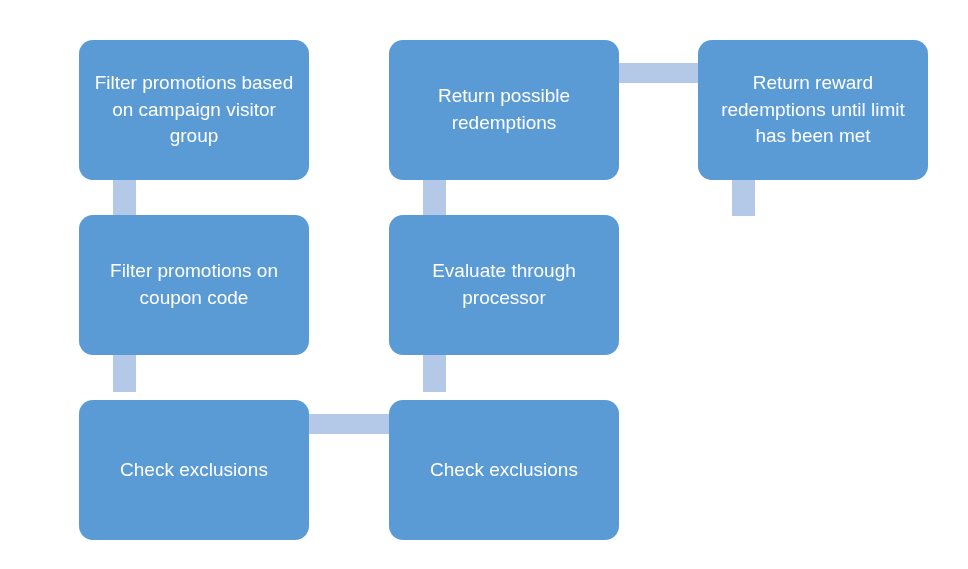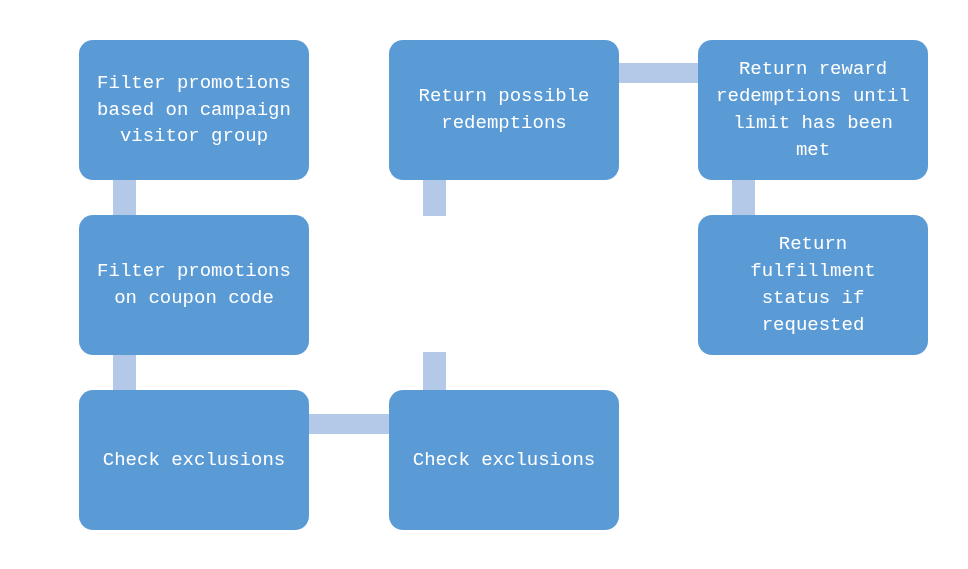--- a/index.html
+++ b/index.html
@@ -5,21 +5,21 @@
   html, body {
     margin: 0;
     padding: 0;
     background: #ffffff;
   }
   .canvas {
     position: relative;
     width: 968px;
     height: 569px;
     background: var(--bg, #ffffff);
-    font-family: Liberation Mono, monospace;
+    font-family: Liberation Sans, sans-serif;
     overflow: hidden;
   }
   .node {
     position: absolute;
     width: 230px;
     height: 140px;
     box-sizing: border-box;
     background: var(--node-fill, #5b9bd5);
     color: var(--node-text, #ffffff);
     border-radius: 14px;
@@ -32,21 +32,21 @@
     padding: 6px 14px;
     z-index: 2;
   }
   .connector {
     position: absolute;
     background: var(--connector, #b4c8e8);
     z-index: 1;
   }
   
   .c1 { left: 79px; }  .c2 { left: 389px; }  .c3 { left: 698px; }
-  .r1 { top: 40px; }   .r2 { top: 215px; justify-content: flex-end; }   .r3 { top: 390px; }
+  .r1 { top: 40px; }   .r2 { top: 215px; justify-content: flex-end; }   .r3 { top: 400px; }
   
   .v.col1 { left: 113px; } .v.col2 { left: 423px; } .v.col3 { left: 732px; }
   .v { width: 23px; height: 40px; }
   .v.g1 { top: 176px; }   
   .v.g2 { top: 352px; }   
   
   .h { height: 20px; }
   .h.h-top    { left: 615px; top: 63px;  width: 87px; } 
   .h.h-bottom { left: 305px; top: 414px; width: 88px; } 
 </style>
@@ -69,24 +69,24 @@
   <div class="node c1 r2">
     <span>Filter promotions on coupon code</span>
   </div>
   <div class="node c1 r3">
     <span>Check exclusions</span>
   </div>
 
   <div class="node c2 r3">
     <span>Check exclusions</span>
   </div>
+  <div class="node c2 r2">
+    <span>Evaluate through processor</span>
+  </div>
   <div class="node c2 r1">
     <span>Return possible redemptions</span>
   </div>
 
   <div class="node c3 r1">
     <span>Return reward redemptions until limit has been met</span>
   </div>
-  <div class="node c3 r2">
-    <span>Return fulfillment status if requested</span>
-  </div>
 
 </div>
 
 </body></html>

